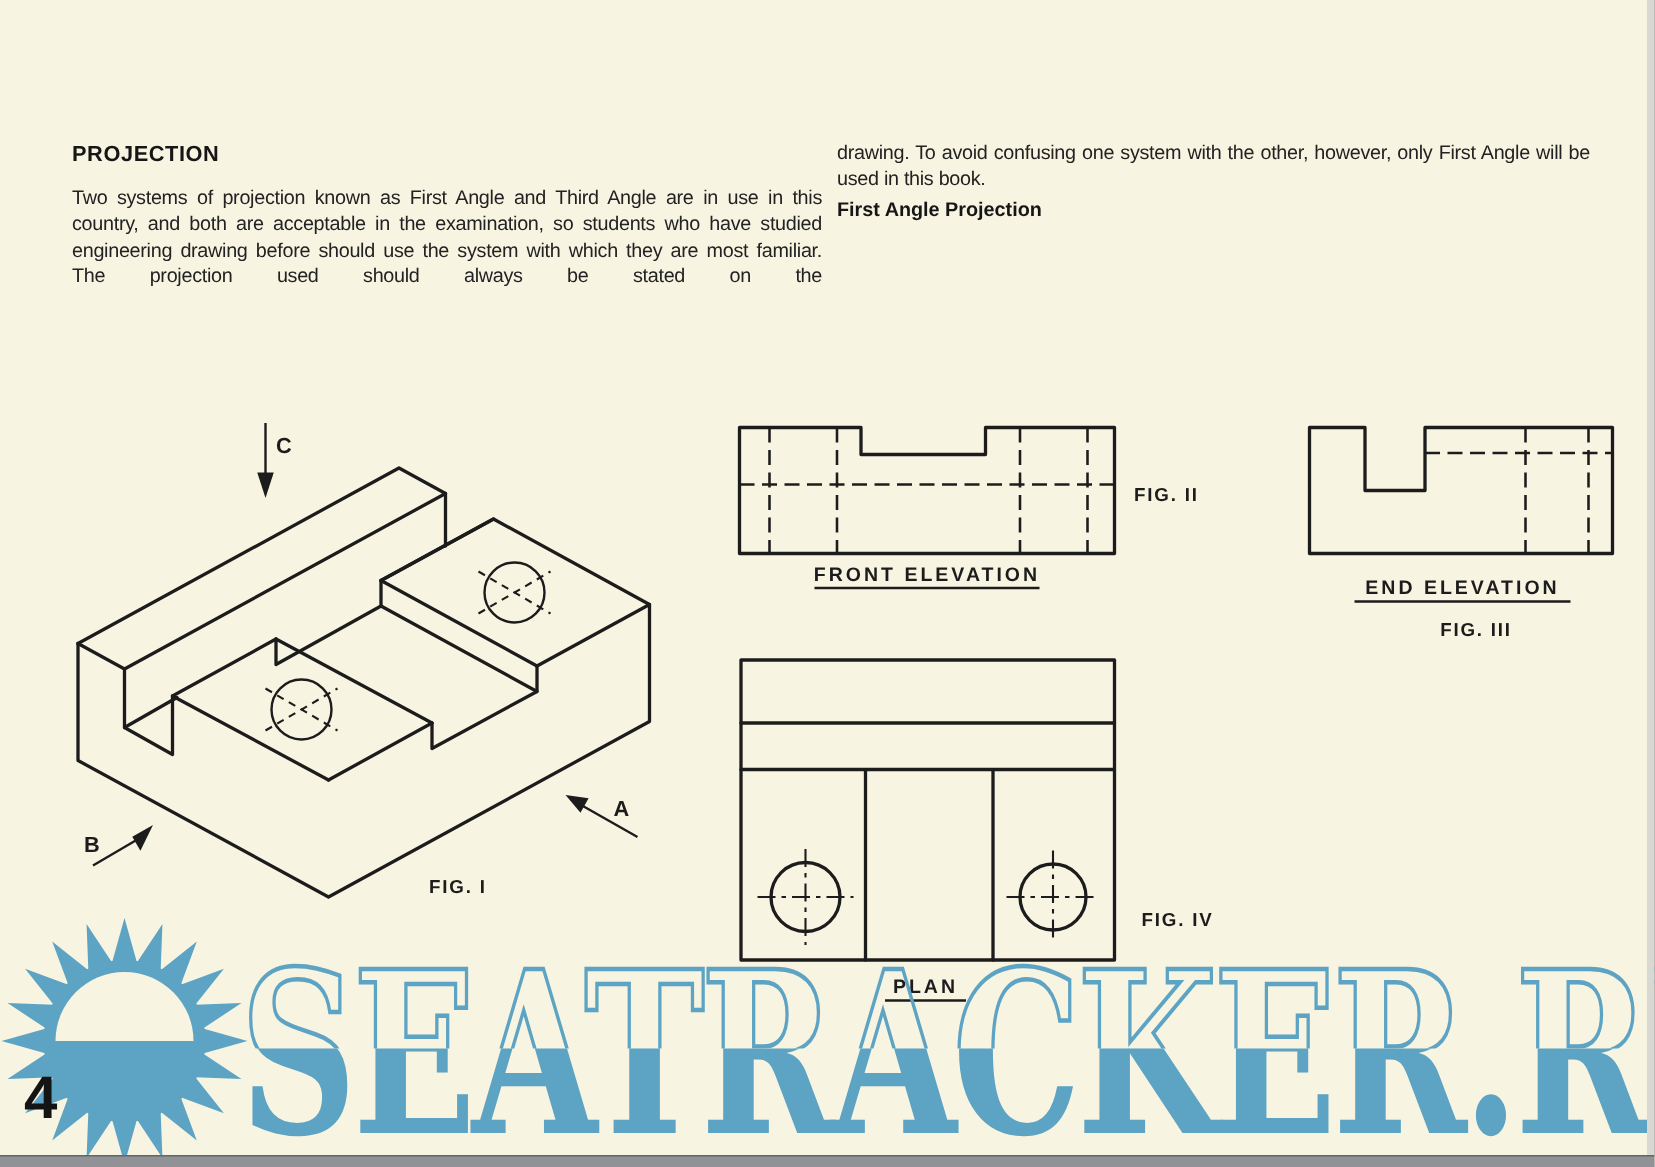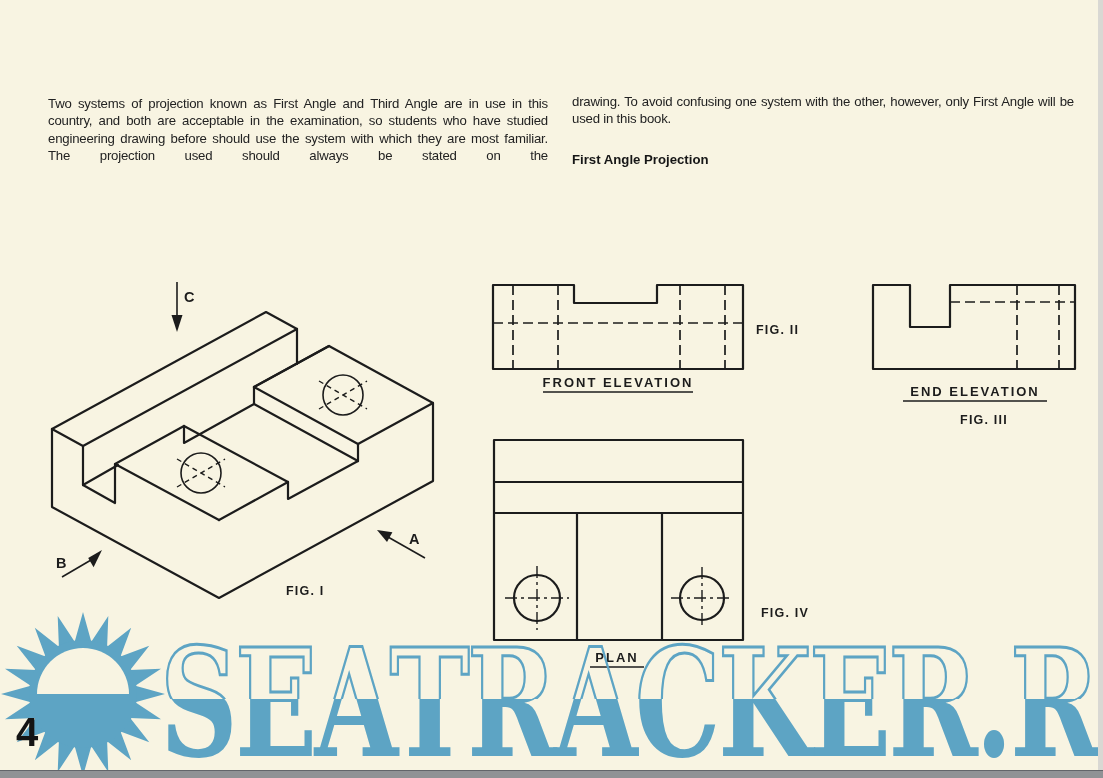--- a/index.html
+++ b/index.html
@@ -3,25 +3,25 @@
 <meta charset="utf-8">
 <style>
   html,body{margin:0;padding:0;background:#888;}
   #page{
     position:relative;width:1103px;height:778px;overflow:hidden;
     background:#f8f4e2;font-family:"Liberation Sans",sans-serif;color:#1e1e1e;
   }
   
   .col{position:absolute;top:95px;width:500px;}
   #col-left{left:48px;}
-  #col-right{left:572px;top:93px;width:502px;}
+  #col-right{left:558px;top:93px;width:502px;}
   .heading{font-size:14.5px;font-weight:bold;letter-spacing:.4px;margin:0 0 12px 0;color:#161616;}
   .body-p{font-size:13.2px;line-height:17.4px;letter-spacing:-.2px;text-align:justify;margin:0;color:#222;}
   #col-left .body-p{text-align-last:justify;}
-  .subheading{font-size:13.2px;font-weight:bold;margin:24px 0 1px 0;color:#161616;}
+  .subheading{font-size:13.2px;font-weight:bold;margin:4px 0 1px 0;color:#161616;}
   
   #drawings{position:absolute;left:0;top:0;}
   .line{stroke:#1c1c1c;fill:none;stroke-width:2.2;stroke-linejoin:round;stroke-linecap:round;}
   .thin{stroke:#1c1c1c;fill:none;stroke-width:1.6;}
   .hidden-l{stroke:#1c1c1c;fill:none;stroke-width:1.7;stroke-dasharray:10 5;}
   .centerline{stroke:#1c1c1c;fill:none;stroke-width:1.4;stroke-dasharray:12 4 3 4;}
   .holedash{stroke:#1c1c1c;fill:none;stroke-width:1.4;stroke-dasharray:5 4;}
   .draft-label{font-family:"Liberation Sans",sans-serif;font-weight:bold;font-size:13px;
                letter-spacing:2px;fill:#1c1c1c;}
   .fig-label{font-family:"Liberation Sans",sans-serif;font-weight:bold;font-size:12.5px;
@@ -41,20 +41,21 @@
   #page-num{position:absolute;left:16px;top:710px;font-size:40px;font-weight:bold;color:#141414;}
   #bottom-bar{position:absolute;left:0;top:770px;width:1103px;height:8px;background:#909295;border-top:1px solid #63656a;}
   #right-edge{position:absolute;right:0;top:0;width:5px;height:778px;background:#d9d8d3;}
 </style>
 </head>
 <body>
 
 <div id="page">
 
   <div class="col" id="col-left">
+    <div class="heading">PROJECTION</div>
     <p class="body-p">Two systems of projection known as First Angle and Third Angle are in use in this country, and both are acceptable in the examination, so students who have studied engineering drawing before should use the system with which they are most familiar. The projection used should always be stated on the</p>
   </div>
 
   <div class="col" id="col-right">
     <p class="body-p">drawing. To avoid confusing one system with the other, however, only First Angle will be used in this book.</p>
     <div class="subheading">First Angle Projection</div>
   </div>
 
   <svg id="drawings" width="1103" height="778" viewBox="0 0 1103 778">
 

